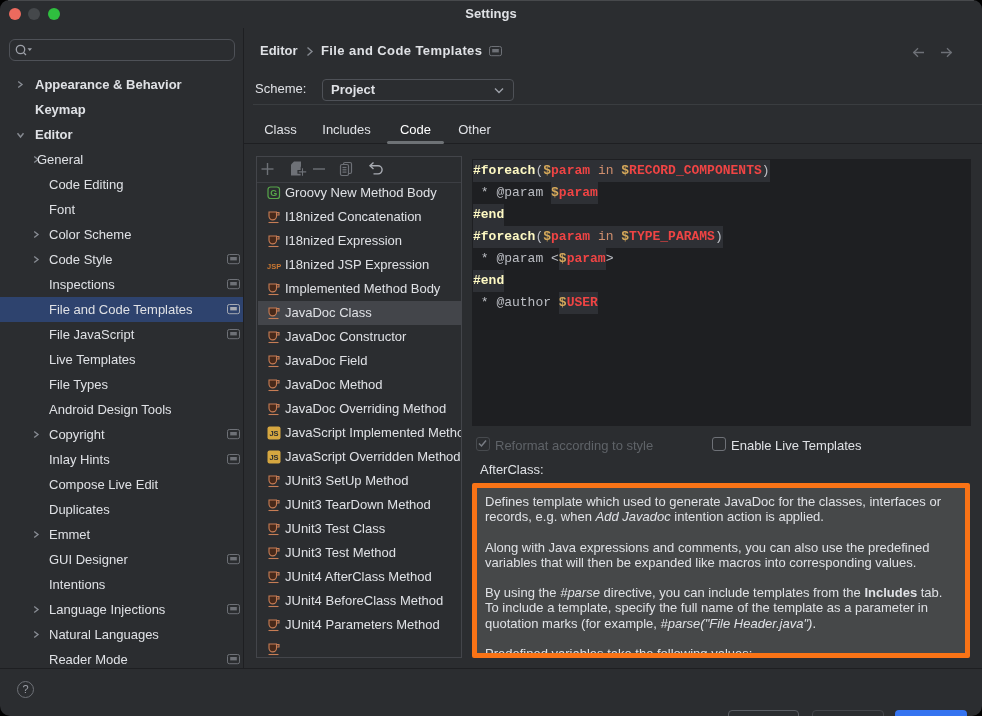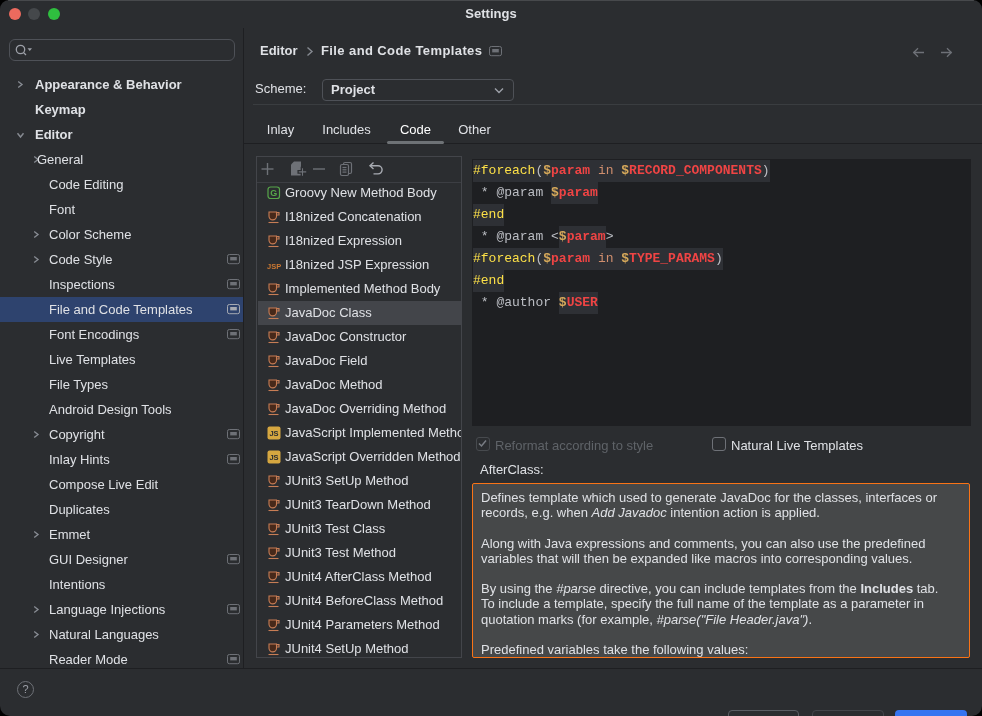--- a/index.html
+++ b/index.html
@@ -25,30 +25,30 @@
   
   #list { position:absolute; left:256px; top:156px; width:206px; height:502px; border:1px solid #43454A; background:#2B2D30; overflow:hidden; }
   .lrow { position:absolute; left:1px; width:204px; height:24px; line-height:24px; white-space:nowrap; overflow:hidden; }
   .lrow .ic { position:absolute; left:9px; top:5px; }
   .lrow .lt { position:absolute; left:27px; }
   
   #editor { position:absolute; left:472px; top:159px; width:499px; height:267px; background:#1E1F22;
             font-family:"Liberation Mono", monospace; font-size:13px; overflow:hidden; padding:1px 0 0 1px; }
   #editor .ln { height:22px; line-height:22px; white-space:pre; }
   #editor .fr { background:#2E3035; display:inline-block; height:22px; }
-  .dir { color:#fde047; font-weight:normal; }
+  .dir { color:#fef9c3; font-weight:bold; }
   .dol { color:#D5A85A; font-weight:bold; }
   .vn  { color:#ef4444; font-weight:bold; }
   .kw  { color:#CF8E6D; }
   .pl  { color:#BCBEC4; }
   
   .cb { position:absolute; top:437px; width:14px; height:14px; border-radius:3px; }
   
   #desc { position:absolute; left:472px; top:483px; width:498px; height:175px; background:#464849;
-          border:1px solid #f97316; border-radius:2px; padding:6px 0 0 8px; line-height:15.2px; white-space:nowrap; overflow:hidden; }
+          border:5px solid #f97316; border-radius:2px; padding:6px 0 0 8px; line-height:15.2px; white-space:nowrap; overflow:hidden; }
   
   .btn { position:absolute; top:710px; height:30px; border-radius:4px; text-align:center; line-height:20px; }
 </style>
 </head>
 <body>
 <div id="win">
   <div class="abs" style="top:0;left:8px;right:8px;height:1px;background:#47494C"></div>
   <div id="title">Settings</div>
   <div class="tl" style="left:8.5px;background:#EC6A5E"></div>
   <div class="tl" style="left:28px;background:#45484B"></div>
@@ -112,21 +112,21 @@
         </svg>
       </div>
       <div class="trow" style="top:296.5px;background:#2E436E">
         <span class="txt" style="left:49px">File and Code Templates</span>
         <svg class="mon" width="13" height="11" viewBox="0 0 13 11">
           <rect x="0.5" y="0.5" width="12" height="9.2" rx="1.8" fill="none" stroke="#A6AAB2"></rect>
           <rect x="3.2" y="3" width="6.6" height="3.4" fill="#A6AAB2"></rect>
         </svg>
       </div>
       <div class="trow" style="top:321.5px">
-        <span class="txt" style="left:49px">Font Encodings</span>
+        <span class="txt" style="left:49px">File JavaScript</span>
         <svg class="mon" width="13" height="11" viewBox="0 0 13 11">
           <rect x="0.5" y="0.5" width="12" height="9.2" rx="1.8" fill="none" stroke="#6E7177"></rect>
           <rect x="3.2" y="3" width="6.6" height="3.4" fill="#6E7177"></rect>
         </svg>
       </div>
       <div class="trow" style="top:346.5px">
         <span class="txt" style="left:49px">Live Templates</span>
       </div>
       <div class="trow" style="top:371.5px">
         <span class="txt" style="left:49px">File Types</span>
@@ -220,21 +220,21 @@
 
   <div class="abs" style="left:255px;top:81px">Scheme:</div>
   <div class="abs" style="left:322px;top:79px;width:192px;height:22px;border:1px solid #4E5157;border-radius:4px">
     <span class="b" style="position:absolute;left:8px;top:2px">Project</span>
     <svg style="position:absolute;right:8px;top:7px" width="12" height="8" viewBox="0 0 12 8">
         <polyline points="2,1.5 6,5.5 10,1.5" fill="none" stroke="#9DA0A8" stroke-width="1.4"></polyline>
       </svg>
   </div>
   <div class="abs" style="left:253px;top:104px;width:729px;height:1px;background:#3A3D40"></div>
 
-  <div class="tab" style="left:253px;width:55px">Inlay</div>
+  <div class="tab" style="left:253px;width:55px">Class</div>
   <div class="tab" style="left:308px;width:77px">Includes</div>
   <div class="tab" style="left:385px;width:61px;color:#FFF">Code</div>
   <div class="tab" style="left:446px;width:57px">Other</div>
   <div class="hline" style="left:244px;top:143px;width:738px"></div>
   <div class="abs" style="left:387px;top:141px;width:57px;height:3px;border-radius:1.5px;background:#6E7276"></div>
 
   <div id="list">
       <div class="lrow" style="top:24px">
         <svg class="ic" width="14" height="14" viewBox="0 0 14 14">
           <rect x="1" y="1" width="11.5" height="11.5" rx="2.6" fill="none" stroke="#57A64A" stroke-width="1.2"></rect>
@@ -381,21 +381,20 @@
           <line x1="1.5" y1="12.5" x2="11.5" y2="12.5" stroke="#C77D55" stroke-width="1.1"></line>
         </svg>
         <span class="lt">JUnit4 Parameters Method</span>
       </div>
       <div class="lrow" style="top:480px">
         <svg class="ic" width="14" height="14" viewBox="0 0 14 14">
           <path d="M2 2 h7.5 v4.3 a3.75 3.6 0 0 1 -7.5 0 z" fill="#47291A" stroke="#C77D55" stroke-width="1.1"></path>
           <path d="M9.8 2.6 h2.2 v2.4 h-2.3" fill="none" stroke="#C77D55" stroke-width="1.1"></path>
           <line x1="1.5" y1="12.5" x2="11.5" y2="12.5" stroke="#C77D55" stroke-width="1.1"></line>
         </svg>
-        <span class="lt">JUnit4 SetUp Method</span>
       </div>
     <svg style="position:absolute;left:3px;top:4px" width="130" height="17" viewBox="0 0 130 17">
       <g stroke="#6E7177" stroke-width="1.4" fill="none">
         <line x1="1.5" y1="8" x2="13.5" y2="8"></line>
           <line x1="7.5" y1="2" x2="7.5" y2="14"></line>
         <line x1="53" y1="8" x2="65" y2="8"></line>
       </g>
       <g fill="#6E7177">
         <path d="M34 0.5 h7 v14 h-10 v-11 l3 -3 z"></path>
       </g>
@@ -414,34 +413,34 @@
         <path d="M110.6 4.7 H118 a4.1 4.1 0 0 1 0 8.2 H113.5"></path>
       </g>
     </svg>
     <div style="position:absolute;left:0;top:25px;width:204px;height:1px;background:#3C3E43"></div>
   </div>
 
   <div id="editor">
       <div class="ln"><span class="fr"><span class="dir">#foreach</span><span class="pl">(</span><span class="dol">$</span><span class="vn">param</span><span class="pl"> </span><span class="kw">in</span><span class="pl"> </span><span class="dol">$</span><span class="vn">RECORD_COMPONENTS</span><span class="pl">)</span></span></div>
       <div class="ln"><span class="pl"> * @param </span><span class="fr"><span class="dol">$</span><span class="vn">param</span></span></div>
       <div class="ln"><span class="fr"><span class="dir">#end</span></span></div>
+      <div class="ln"><span class="fr"><span class="dir">#foreach</span><span class="pl">(</span><span class="dol">$</span><span class="vn">param</span><span class="pl"> </span><span class="kw">in</span><span class="pl"> </span><span class="dol">$</span><span class="vn">TYPE_PARAMS</span><span class="pl">)</span></span></div>
       <div class="ln"><span class="pl"> * @param &lt;</span><span class="fr"><span class="dol">$</span><span class="vn">param</span></span><span class="pl">&gt;</span></div>
-      <div class="ln"><span class="fr"><span class="dir">#foreach</span><span class="pl">(</span><span class="dol">$</span><span class="vn">param</span><span class="pl"> </span><span class="kw">in</span><span class="pl"> </span><span class="dol">$</span><span class="vn">TYPE_PARAMS</span><span class="pl">)</span></span></div>
       <div class="ln"><span class="fr"><span class="dir">#end</span></span></div>
       <div class="ln"><span class="pl"> * @author </span><span class="fr"><span class="dol">$</span><span class="vn">USER</span></span></div>
     </div>
 
   <div class="cb" style="left:476px;border:1.5px solid #474A4E">
     <svg width="11" height="11" style="position:absolute;left:0px;top:0px" viewBox="0 0 11 11">
         <polyline points="2,5.5 4.5,8 9,2.5" fill="none" stroke="#797D84" stroke-width="1.5"></polyline>
       </svg>
   </div>
   <div class="abs" style="left:495px;top:438px;color:#5F6368">Reformat according to style</div>
   <div class="cb" style="left:712px;border:1.5px solid #6E7177"></div>
-  <div class="abs" style="left:731px;top:438px">Natural Live Templates</div>
+  <div class="abs" style="left:731px;top:438px">Enable Live Templates</div>
 
   <div class="abs" style="left:480px;top:462px">AfterClass:</div>
 
   <div id="desc">Defines template which used to generate JavaDoc for the classes, interfaces or<br>records, e.g. when <i>Add Javadoc</i> intention action is applied.<br><br>Along with Java expressions and comments, you can also use the predefined<br>variables that will then be expanded like macros into corresponding values.<br><br>By using the <i>#parse</i> directive, you can include templates from the <b>Includes</b> tab.<br>To include a template, specify the full name of the template as a parameter in<br>quotation marks (for example, <i>#parse("File Header.java")</i>.<br><br>Predefined variables take the following values:</div>
 
   <div class="hline" style="left:0;top:668px;width:982px"></div>
   <div class="abs" style="left:17px;top:681px;width:17px;height:17px;border:1.5px solid #6E7177;border-radius:50%;text-align:center;line-height:15px;color:#9DA0A8;font-size:11px">?</div>
   <div class="btn" style="left:728px;width:71px;border:1px solid #5A5D63">Cancel</div>
   <div class="btn" style="left:812px;width:72px;border:1px solid #43454A;color:#5A5D63">Apply</div>
   <div class="btn b" style="left:895px;width:72px;background:#3574F0;color:#FFF;line-height:22px">OK</div>

